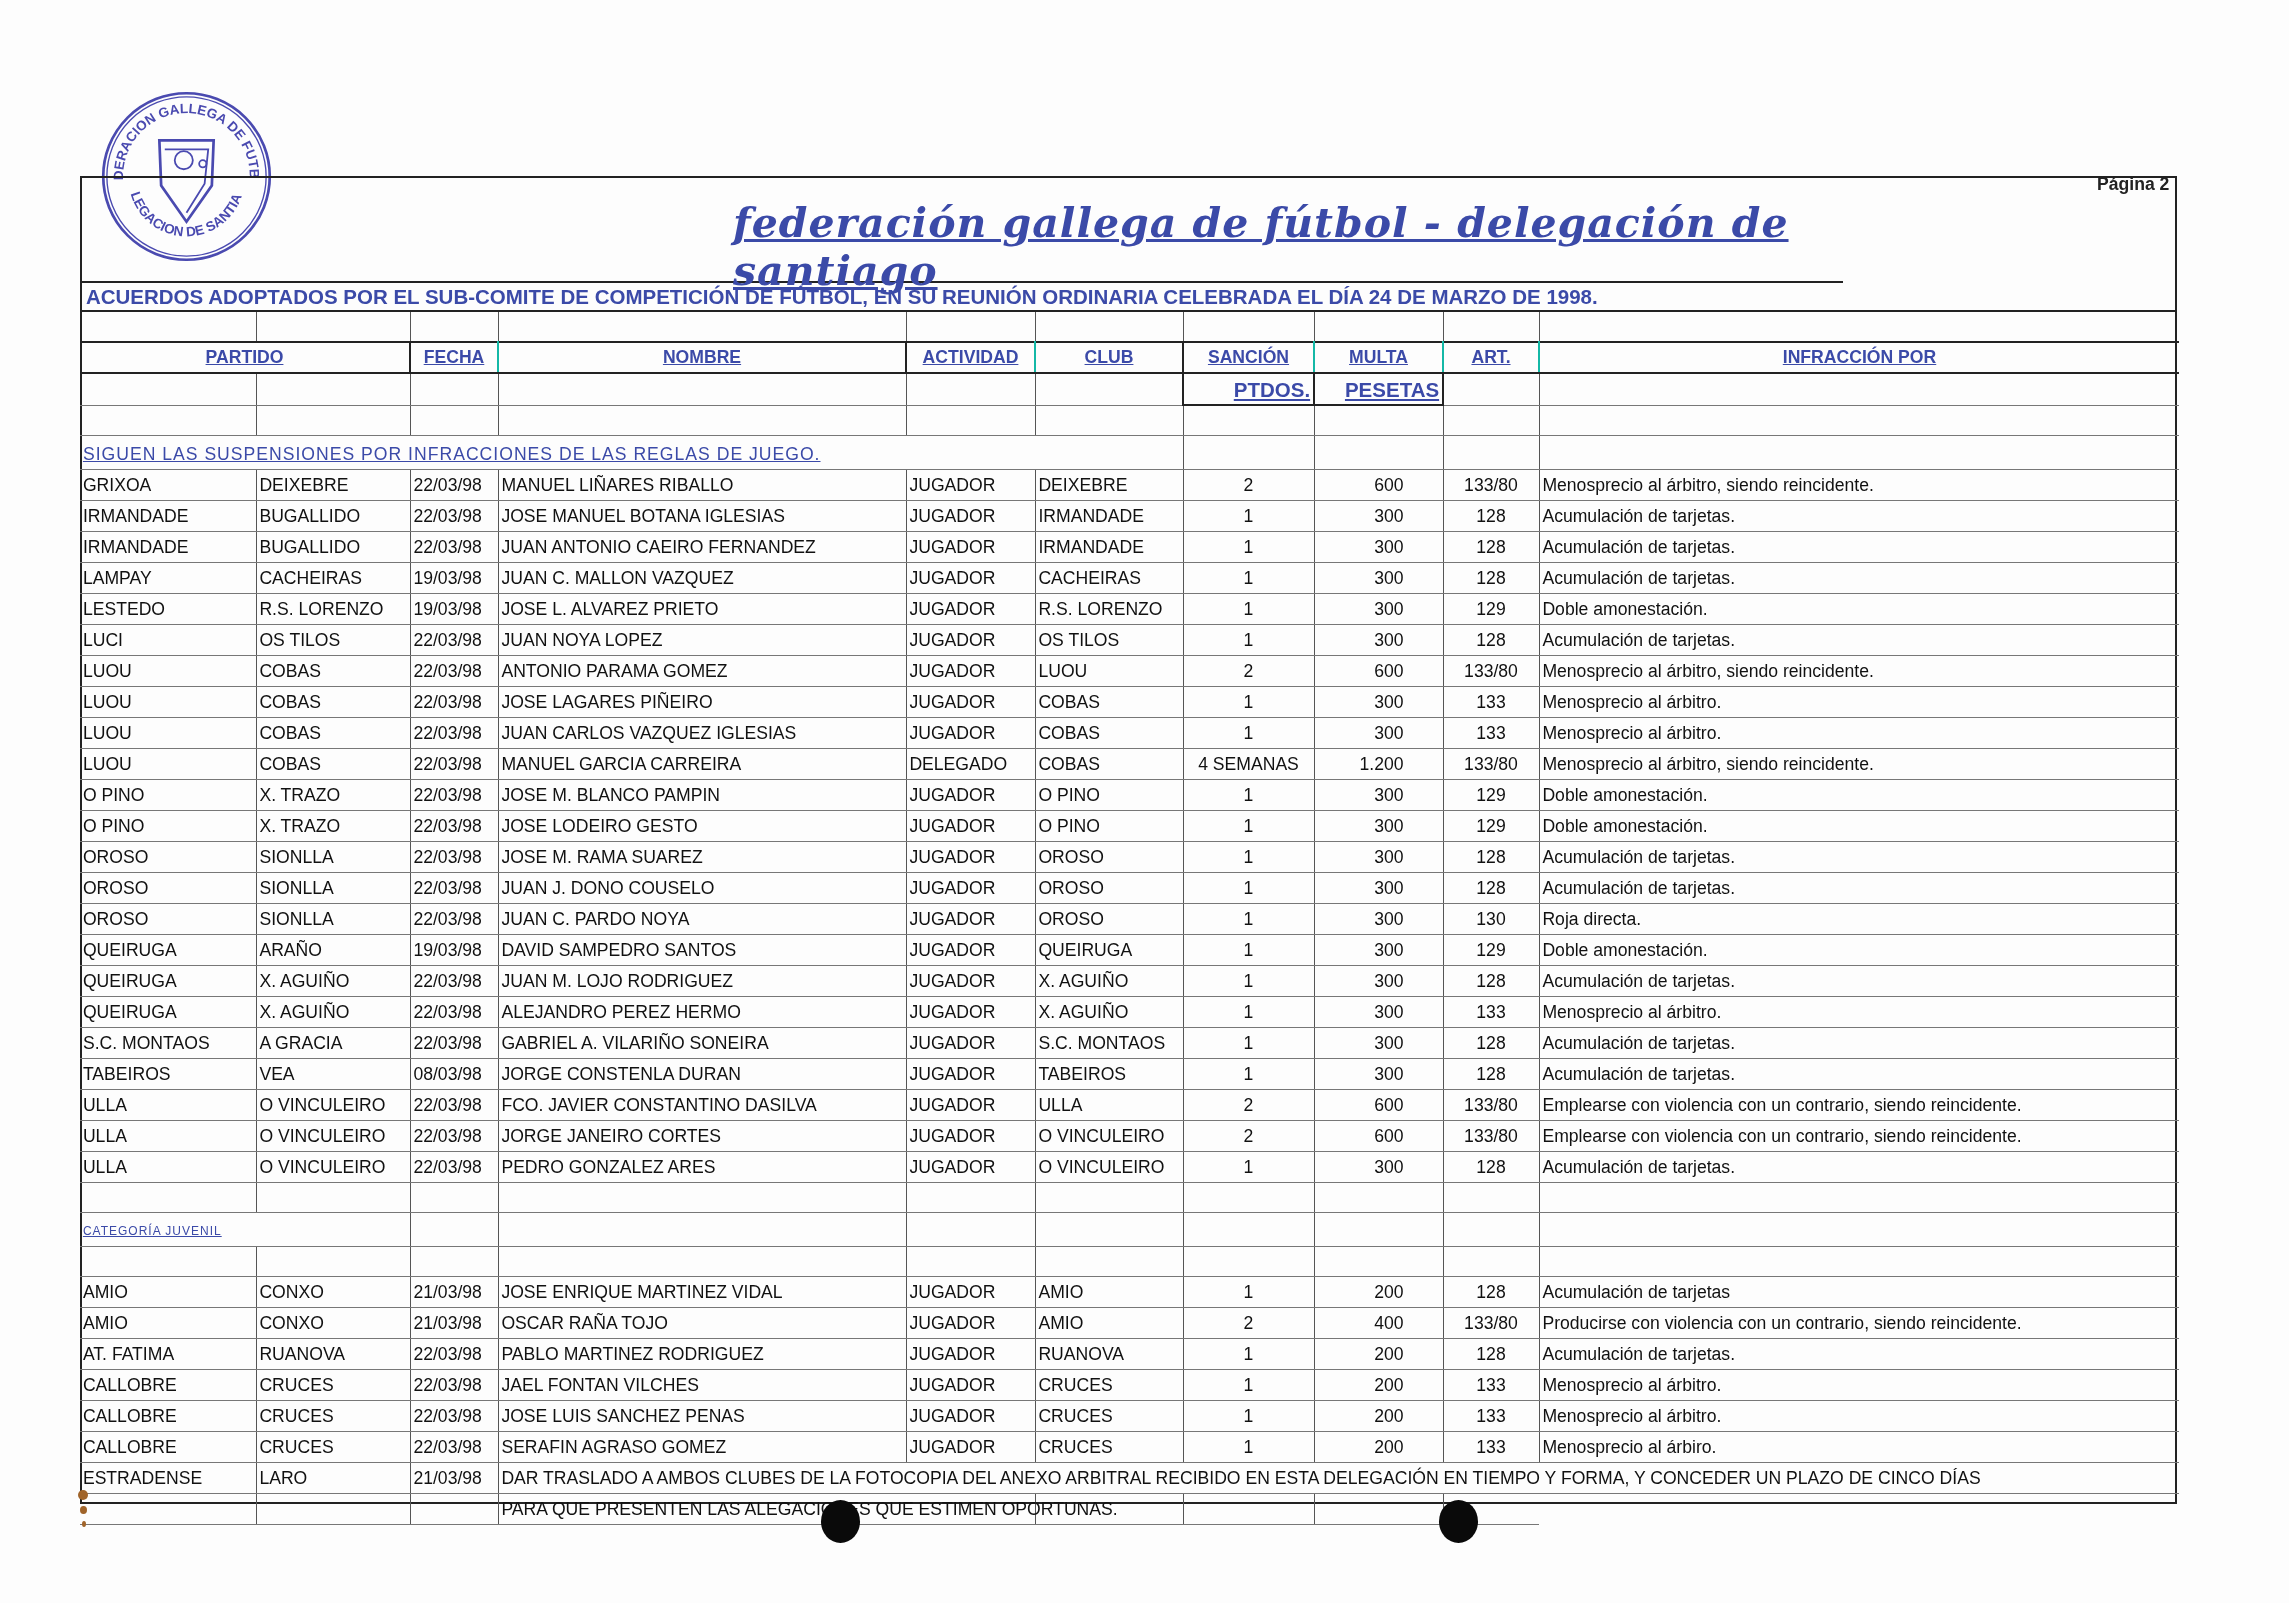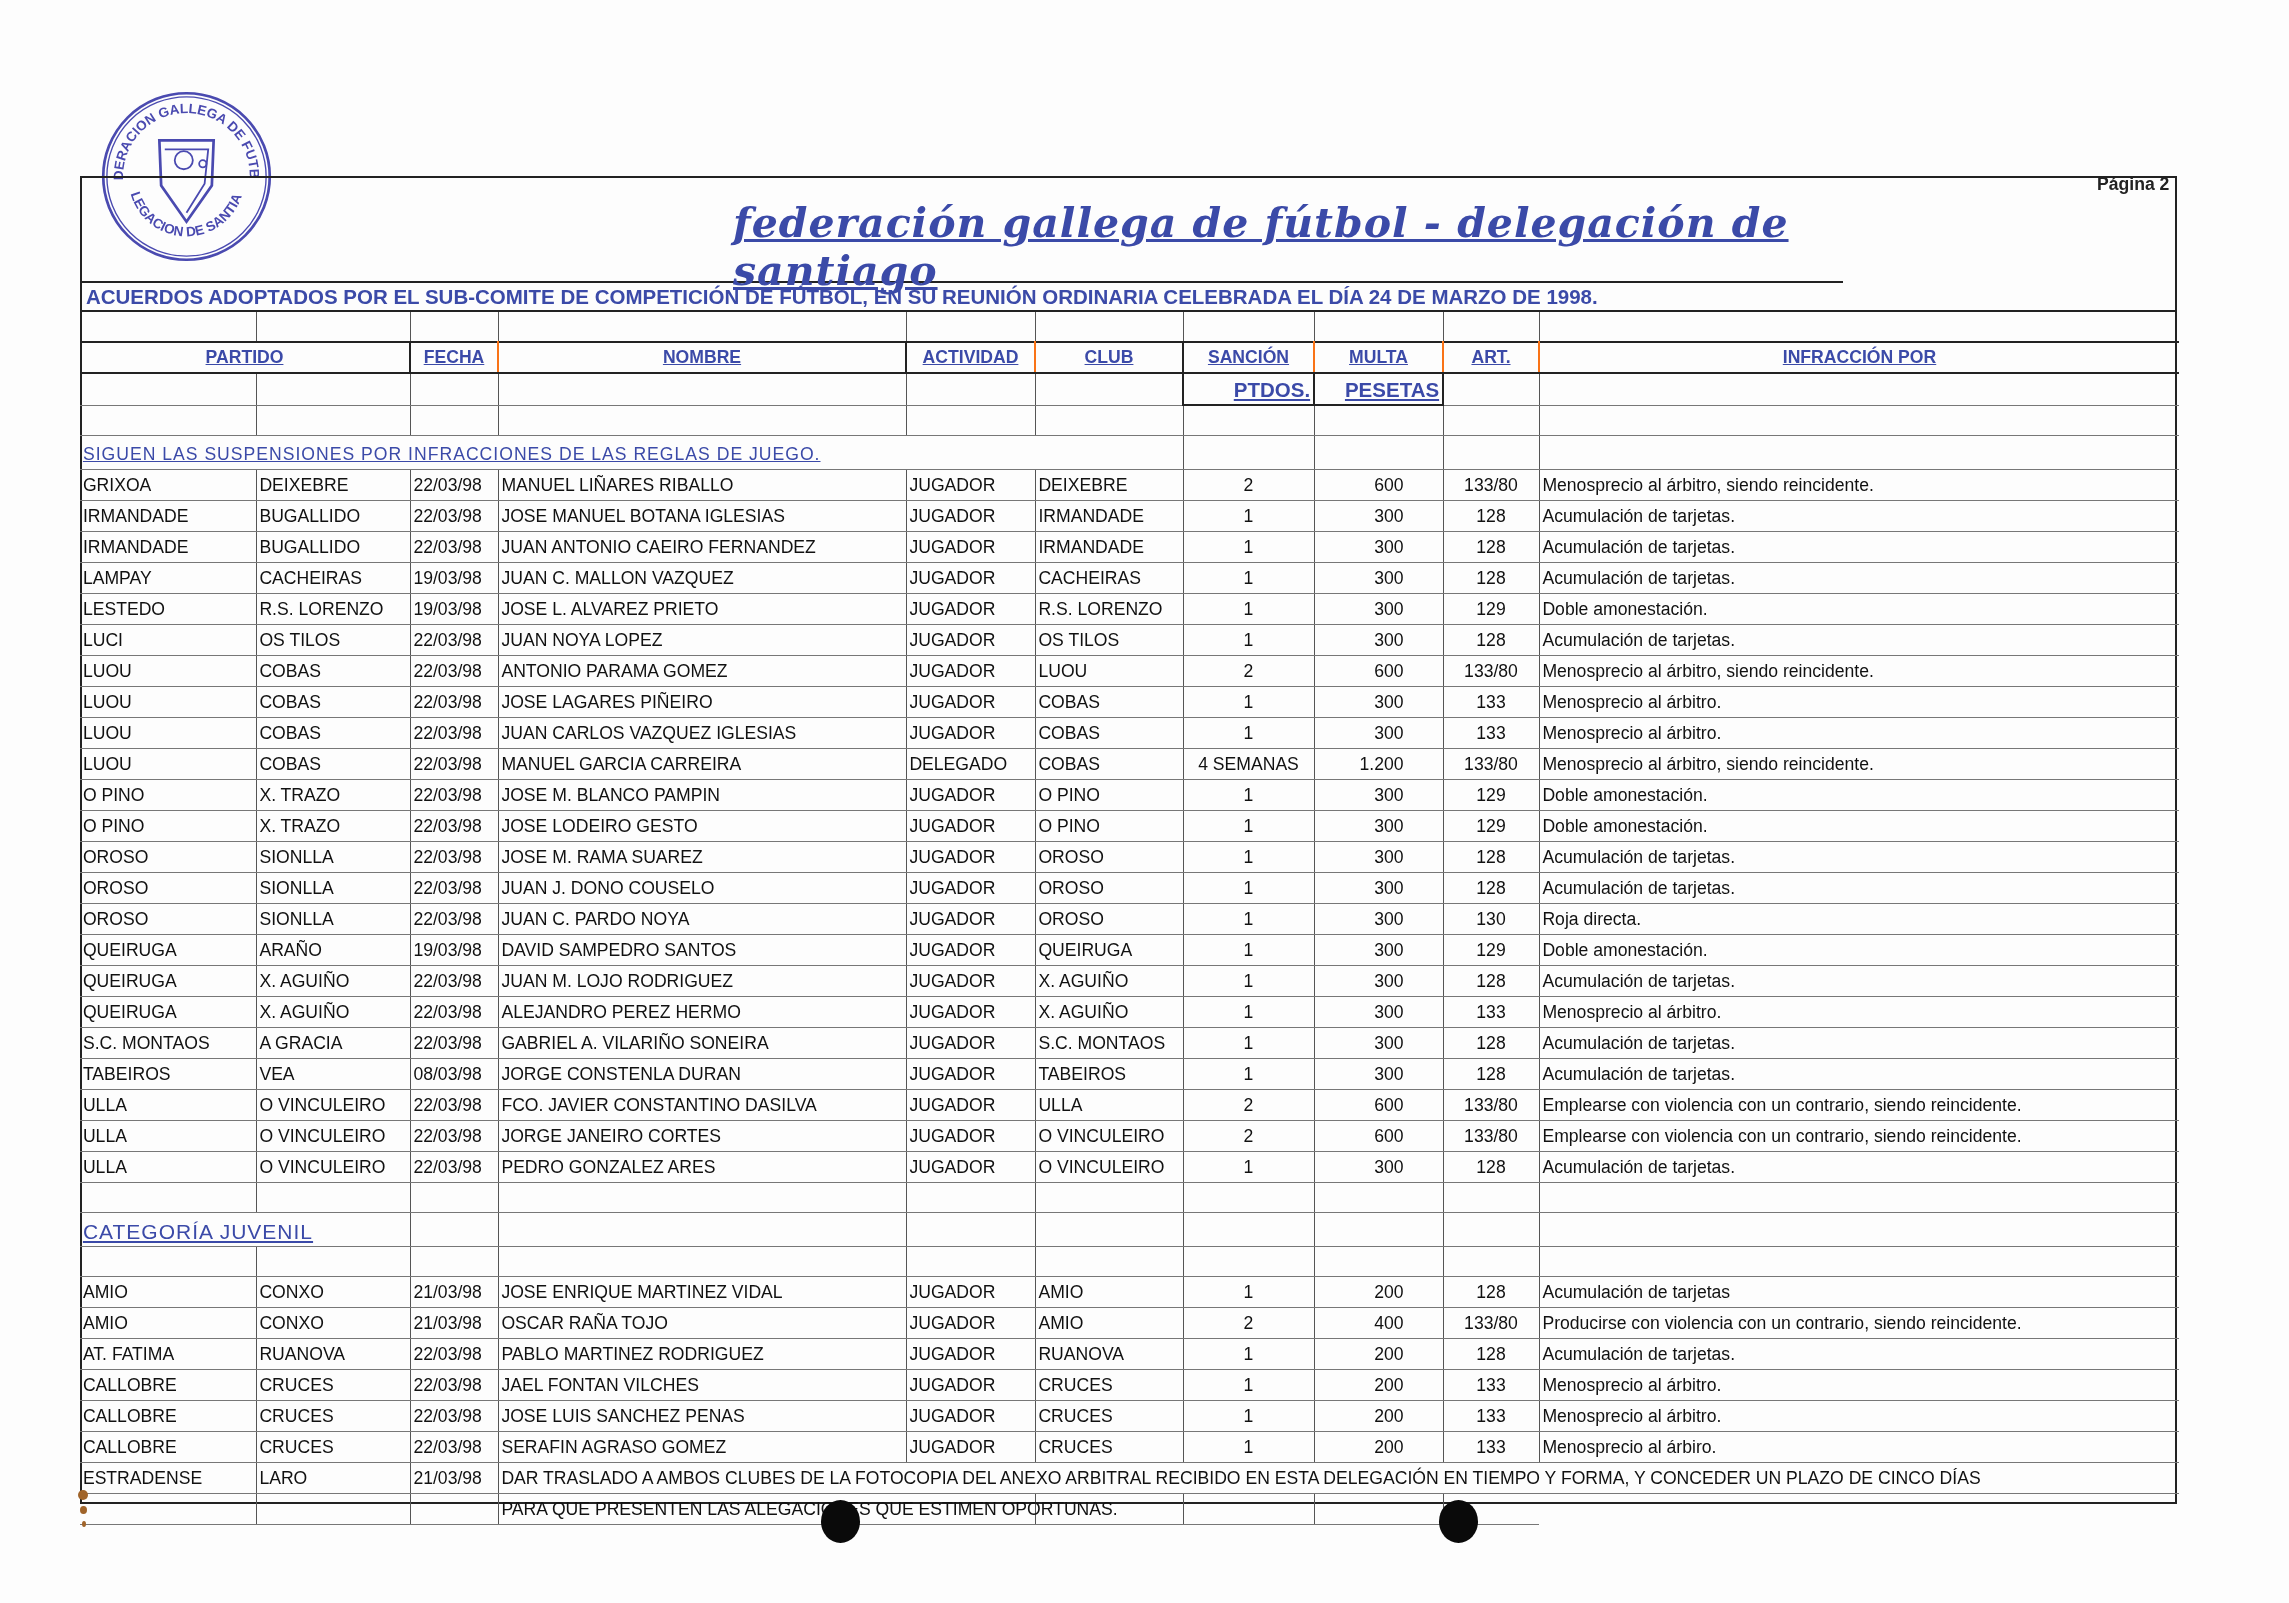--- a/index.html
+++ b/index.html
@@ -21,25 +21,25 @@
   }
   table.grid { position:absolute; left:80px; top:312px; width:2097px; border-collapse:collapse; table-layout:fixed; }
   table.grid td {
     border-left:1px solid #555; border-bottom:1px solid #777; padding:0 2.9px; font-size:17.6px; white-space:nowrap; overflow:visible;
     height:30px; line-height:29px; vertical-align:bottom;
   }
   table.grid td:first-child { border-left:none; }
   table.grid tr.blank td { height:29px; }
   .hdr td { font-weight:bold; color:#3b4aa8; text-align:center; font-size:20.5px; text-decoration:underline; }
   tr.hdr td { border-top:2.9px solid #222; border-bottom:2.9px solid #222; height:29px; }
-  tr.hdr td.boxed { border-left:2px solid #222; border-right:2px solid #f97316; }
+  tr.hdr td.boxed { border-left:2px solid #222; border-right:2px solid #14b8a6; }
   tr.subhdr td.boxed { border:2px solid #222; border-top:none; font-weight:bold; color:#3b4aa8; text-align:right; font-size:20.5px; text-decoration:underline; }
   tr.section td { height:33px; }
   .section-title { font-size:21.5px; font-weight:normal; color:#3b4aa8; text-decoration:underline; letter-spacing:1px; overflow:visible; }
-  .section-title.small { font-size:21px; }
+  .section-title.small { font-size:12px; }
   .c { text-align:center; }
   .r { text-align:right; padding-right:39px !important; }
   .note { overflow:visible; }
   .hole { position:absolute; width:39px; height:43px; border-radius:50%; background:#0a0a0a; }
   .stain { position:absolute; border-radius:50%; background:#a0642a; }
 </style>
 </head>
 <body>
 
 <div class="page-num">Página 2</div>

